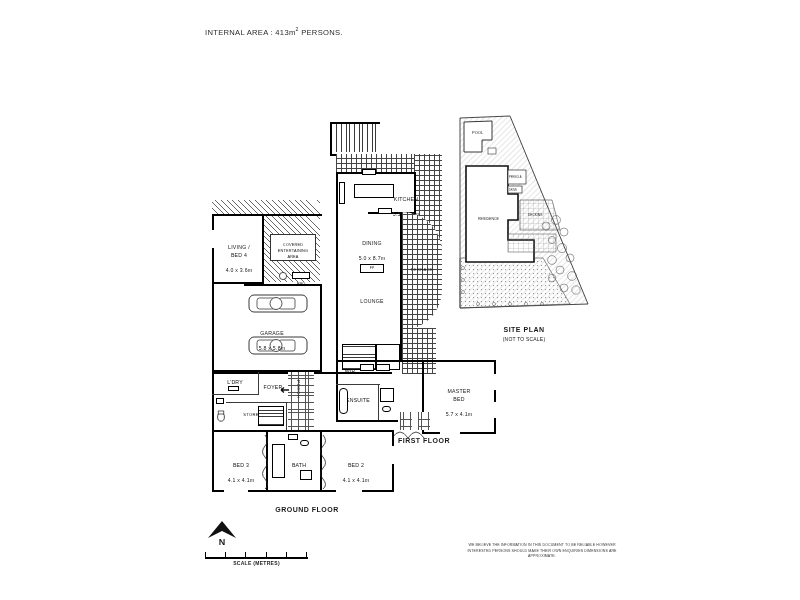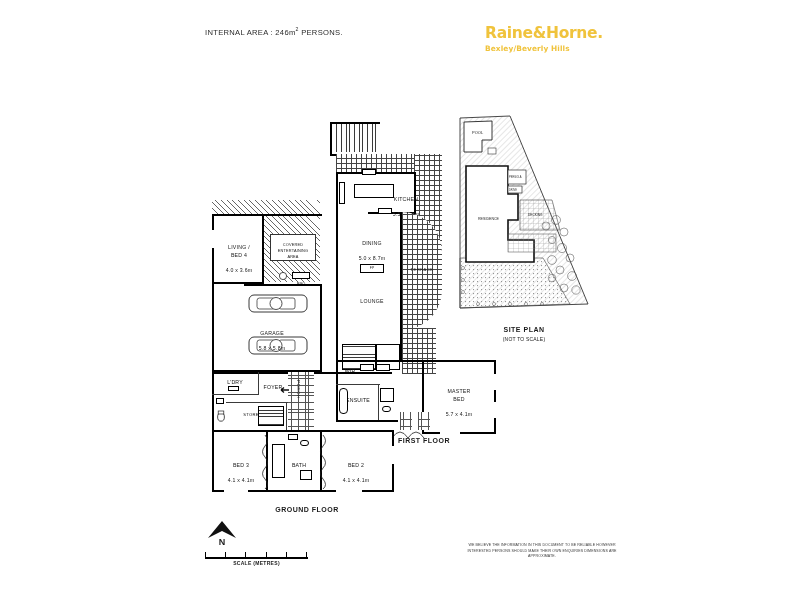--- a/index.html
+++ b/index.html
@@ -74,27 +74,23 @@
     text-align:center;color:#3a3a3a;letter-spacing:.1px;}
 
   .fp-box{border:.8px solid #000;font-size:3.4px;text-align:center;background:#fff;}
 </style>
 </head>
 <body>
 
 <div id="page">
 
   <div class="abs" id="internal-area">
-    <span>INTERNAL AREA : 246m</span><sup>2</sup><span> PERSONS.</span>
-  </div>
-
-  <div class="abs" id="logo">
-    <div class="brand">Raine&amp;Horne.</div>
-    <div class="office">Bexley/Beverly Hills</div>
-  </div>
+    <span>INTERNAL AREA : 413m</span><sup>2</sup><span> PERSONS.</span>
+  </div>
+
 
   <div class="abs" style="left:322px;top:112px;width:190px;height:320px;">
 
     <div class="abs vlines" style="left:14px;top:12px;width:42px;height:28px;"></div>
     <div class="abs wall" style="left:8px;top:10px;width:50px;height:1.6px;"></div>
     <div class="abs wall" style="left:8px;top:10px;width:1.6px;height:34px;"></div>
     <div class="abs wall" style="left:8px;top:42px;width:28px;height:1.6px;"></div>
 
     <div class="abs tile" style="left:14px;top:42px;width:100px;height:20px;"></div>
     <div class="abs tile" style="left:92px;top:42px;width:28px;height:112px;"></div>

